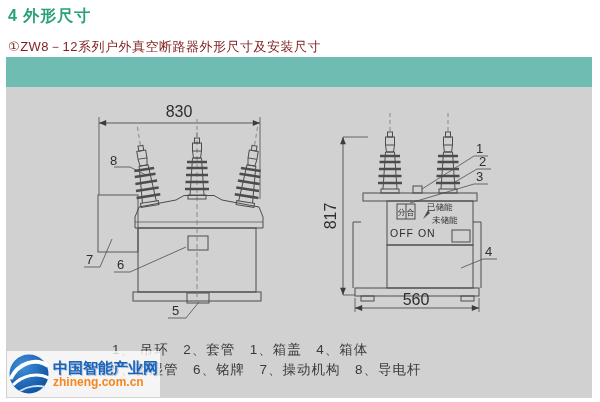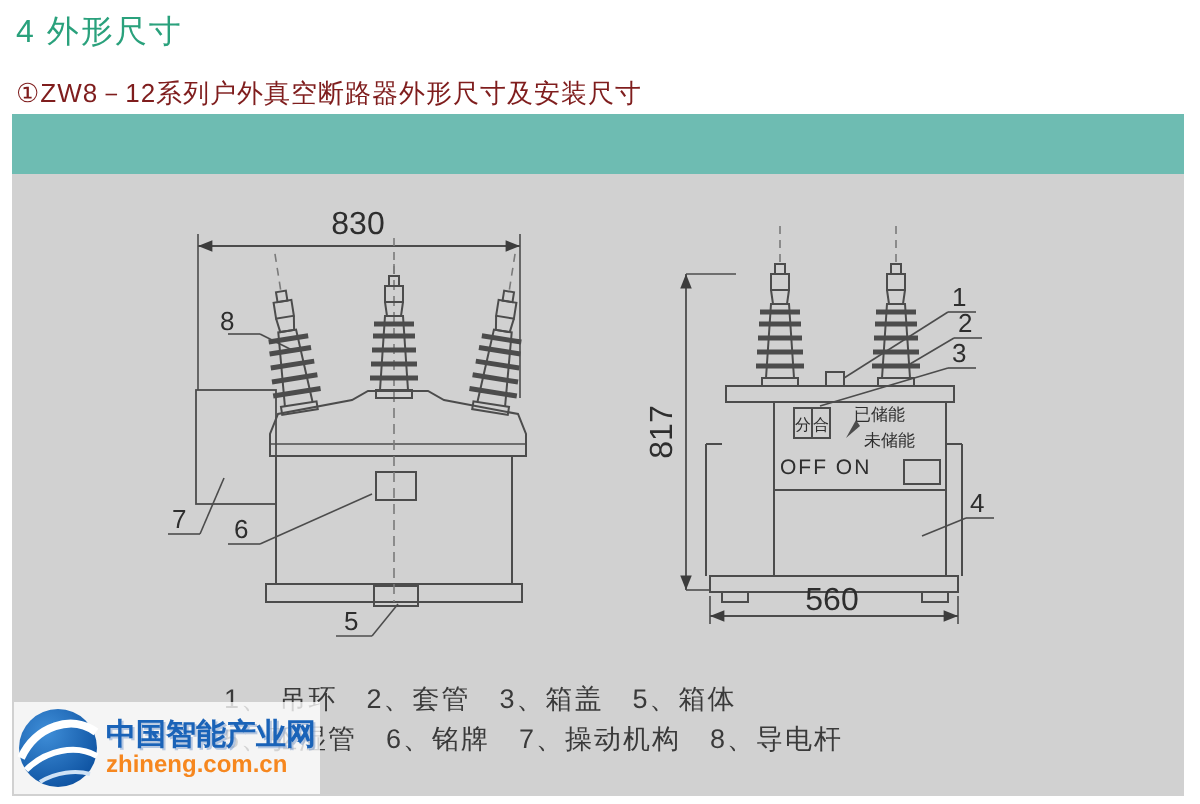--- a/index.html
+++ b/index.html
@@ -1,21 +1,21 @@
 <!DOCTYPE html>
 <html><head>
 <meta charset="utf-8">
 <style>
   html,body{margin:0;padding:0;}
   body{
     width:600px;height:402px;position:relative;background:#ffffff;
     font-family:"Liberation Sans","DejaVu Sans",sans-serif;overflow:hidden;
   }
   .section-title{
-    position:absolute;left:8px;top:6px;font-size:16px;font-weight:normal;
+    position:absolute;left:8px;top:6px;font-size:16px;font-weight:bold;
     color:#2aa17c;letter-spacing:1px;
   }
   .subtitle{
     position:absolute;left:8px;top:38px;font-size:13px;color:#7f1d1d;
     letter-spacing:0.5px;
   }
   .teal-bar{
     position:absolute;left:6px;top:57px;width:586px;height:30px;background:#6ebcb2;
   }
   .panel{
@@ -164,21 +164,21 @@
   <text x="473" y="79" font-size="13">2</text>
   <text x="470" y="94" font-size="13">3</text>
   <text x="479" y="169" font-size="13">4</text>
   <text x="395.5" y="128" text-anchor="middle" font-size="8">分</text>
   <text x="404.5" y="128" text-anchor="middle" font-size="8">合</text>
   <text x="421" y="123" font-size="8.5">已储能</text>
   <text x="426" y="136" font-size="8.5">未储能</text>
   <text x="384" y="150" font-size="10.5" letter-spacing="1">OFF ON</text>
 </svg>
 
-<div class="caption l1">1、 吊环　2、套管　3、箱盖　5、箱体</div>
+<div class="caption l1">1、 吊环　2、套管　1、箱盖　4、箱体</div>
 <div class="caption l2">5、驱湿管　6、铭牌　7、操动机构　8、导电杆</div>
 
 <div class="watermark">
   <svg class="wm-logo" viewBox="0 0 42 42" xmlns="http://www.w3.org/2000/svg">
     <circle cx="21" cy="21" r="19.5" fill="url(#globe)"></circle>
     <path d="M2.5,26 C10,10 28,4 40,13" stroke="#ffffff" stroke-width="4" fill="none"></path>
     <path d="M5,32 C15,22 30,19 40.5,25" stroke="#ffffff" stroke-width="3" fill="none"></path>
     <path d="M12,38 C20,33 30,32 37,34" stroke="#cfe2f5" stroke-width="2" fill="none"></path>
   </svg>
   <div class="wm-texts">

